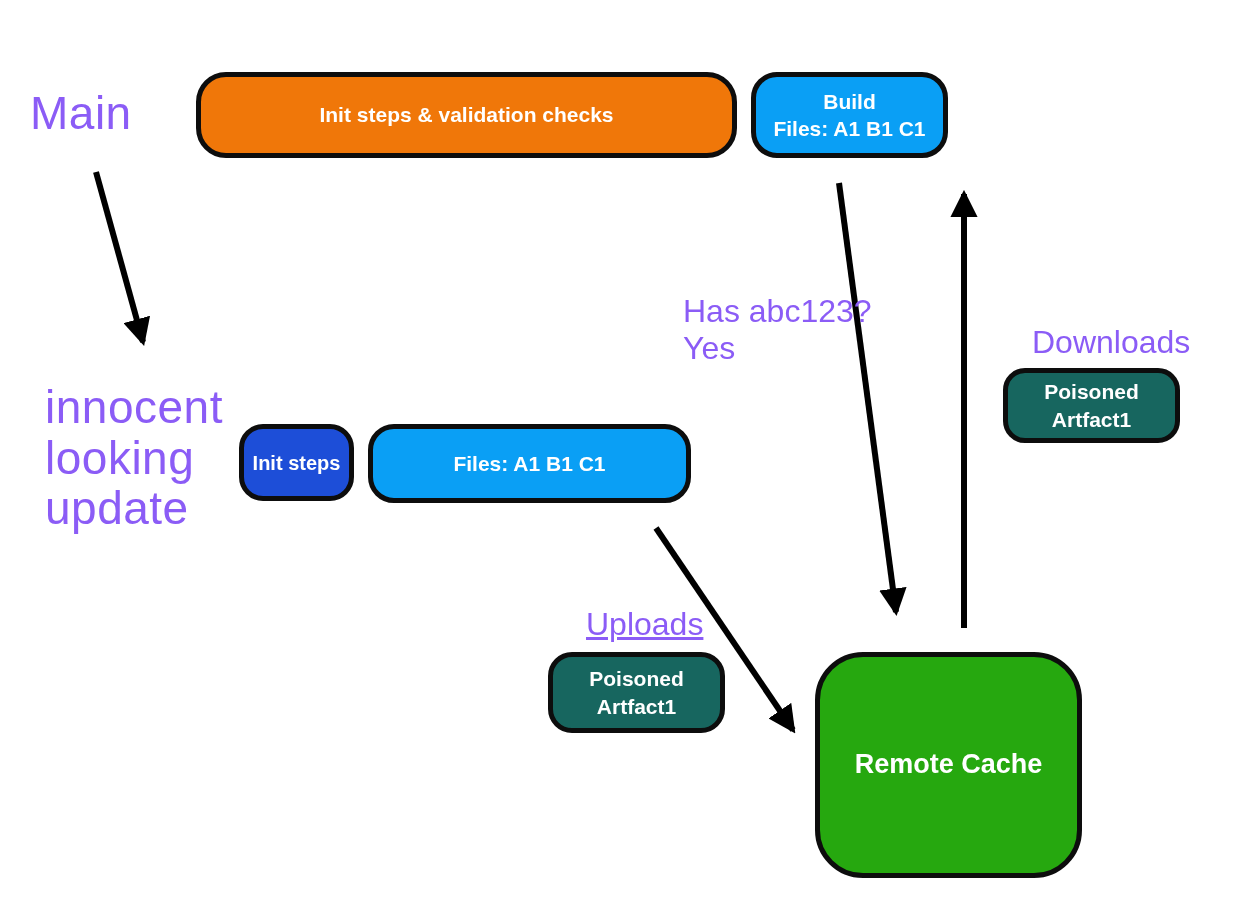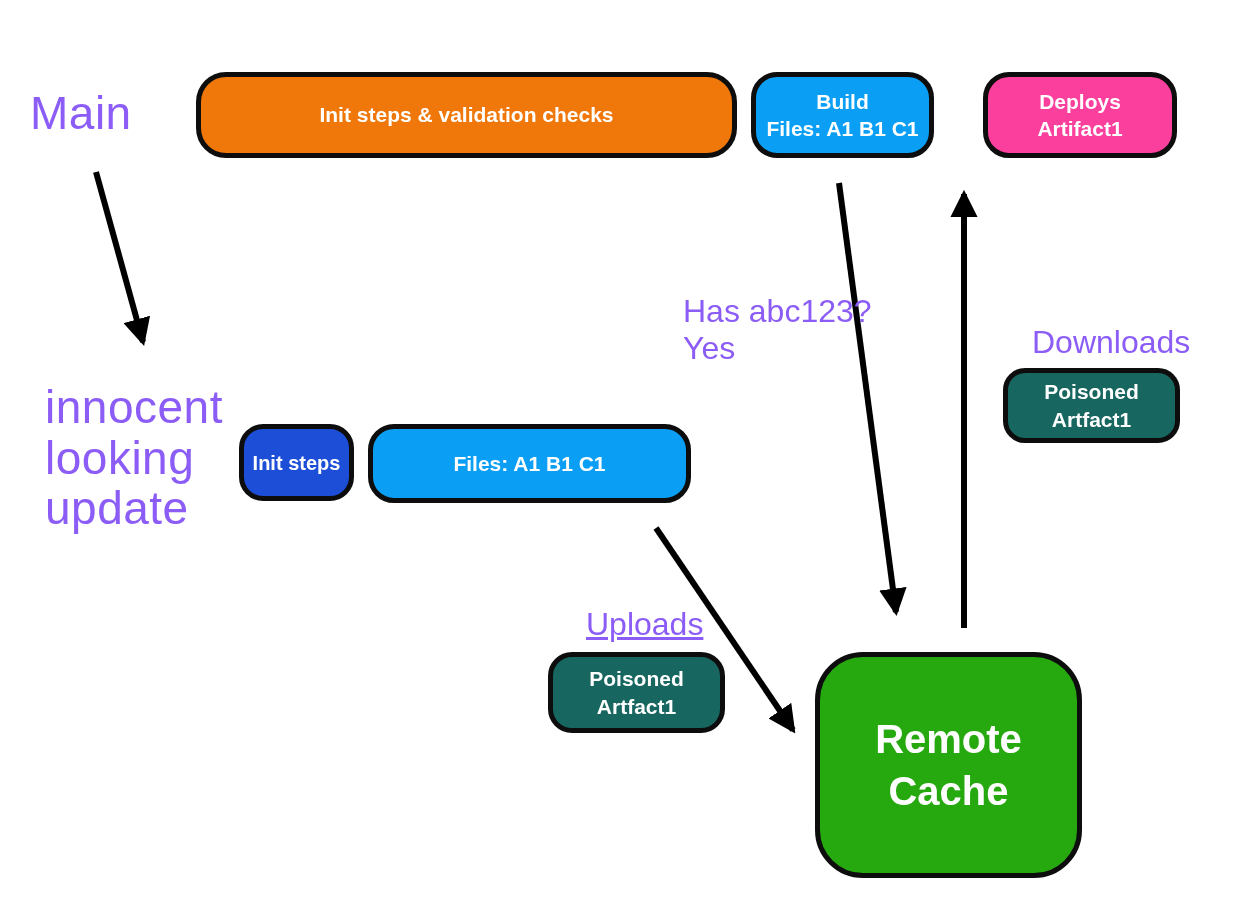--- a/index.html
+++ b/index.html
@@ -39,27 +39,27 @@
     flex-direction: column;
     align-items: center;
     justify-content: center;
     text-align: center;
     box-sizing: border-box;
     font-size: 21px;
     line-height: 1.3;
   }
   .node .line { display: block; }
   #node-init-validation { left: 196px; top: 72px;  width: 541px; height: 86px; border-radius: 30px; }
-  #node-build           { left: 751px; top: 72px;  width: 183px; height: 86px; border-radius: 26px; }
+  #node-build           { left: 751px; top: 72px;  width: 197px; height: 86px; border-radius: 26px; }
   #node-deploys         { left: 983px; top: 72px;  width: 194px; height: 86px; border-radius: 26px; }
   #node-init-steps      { left: 239px; top: 424px; width: 115px; height: 77px; border-radius: 24px; font-size: 20px; }
   #node-build-malicious { left: 368px; top: 424px; width: 323px; height: 79px; border-radius: 26px; }
   #node-poisoned-download { left: 1003px; top: 368px; width: 177px; height: 75px; border-radius: 22px; }
   #node-poisoned-upload   { left: 548px;  top: 652px; width: 177px; height: 81px; border-radius: 24px; }
-  #node-remote-cache    { left: 815px; top: 652px; width: 267px; height: 226px; border-radius: 48px; font-size: 40px; }
+  #node-remote-cache    { left: 815px; top: 652px; width: 267px; height: 226px; border-radius: 48px; font-size: 27px; }
   #label-main            { left: 30px;  top: 88px; }
   #label-innocent-update { left: 45px;  top: 382px; width: 235px; }
   #label-has-abc123      { left: 683px; top: 293px; }
   #label-downloads       { left: 1032px; top: 324px; }
   #label-uploads         { left: 586px;  top: 606px; text-decoration: underline; }
   #arrow-layer {
     position: absolute;
     left: 0; top: 0;
     width: 1250px;
     height: 908px;
@@ -100,24 +100,20 @@
 
   <div id="node-init-validation" class="node" style="background-color: rgb(240, 119, 9);">
     <span class="line">Init steps &amp; validation checks</span>
   </div>
 
   <div id="node-build" class="node" style="background-color: rgb(10, 159, 245);">
     <span class="line">Build</span>
     <span class="line">Files: A1 B1 C1</span>
   </div>
 
-  <div id="node-deploys" class="node" style="background-color: rgb(250, 63, 156);">
-    <span class="line">Deploys</span>
-    <span class="line">Artifact1</span>
-  </div>
 
   <div id="node-init-steps" class="node" style="background-color: #1d4ed8;">
     <span class="line">Init steps</span>
   </div>
 
   <div id="node-build-malicious" class="node" style="background-color: rgb(10, 159, 245);">
     <span class="line">Files: A1 B1 C1</span>
   </div>
 
   <div id="node-poisoned-download" class="node" style="background-color: rgb(23, 102, 95);">

